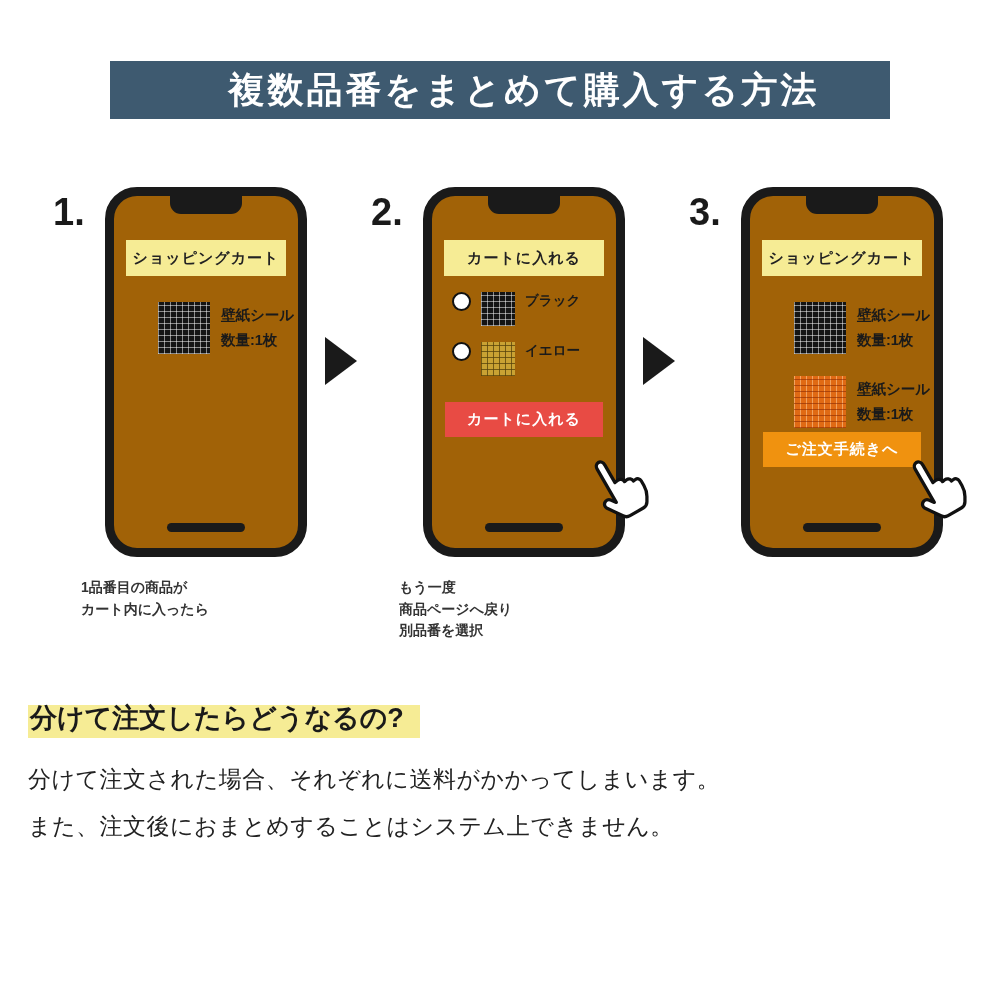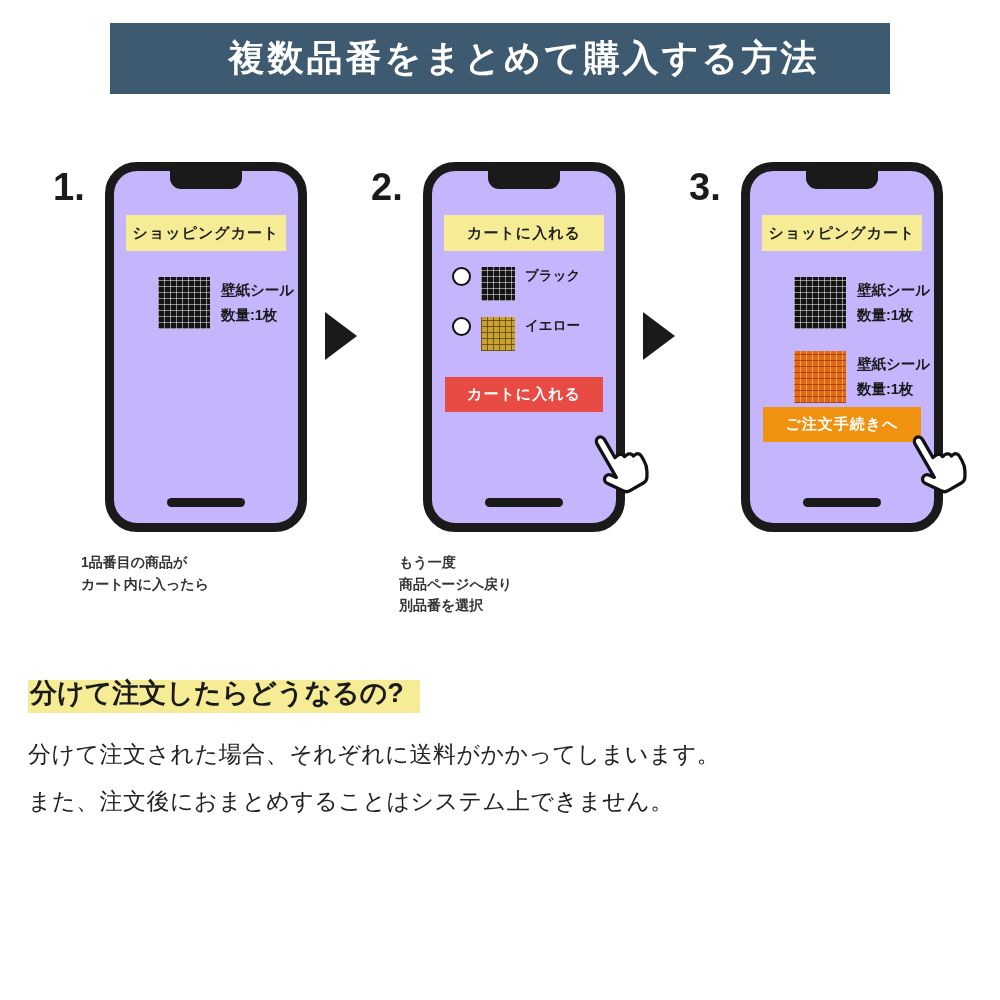--- a/index.html
+++ b/index.html
@@ -5,21 +5,21 @@
   * { box-sizing: border-box; }
   html,body { margin:0; padding:0; }
   body {
     width:1000px; height:1000px; background:#ffffff;
     font-family:"Liberation Sans","DejaVu Sans",sans-serif;
     color:#222; overflow:hidden;
   }
 
   
   .top-banner {
-    margin:23px 110px 0; height:71px; background:#3e5a70;
+    margin:61px 110px 0; height:58px; background:#3e5a70;
     display:flex; align-items:center; justify-content:center;padding-left:48px;
   }
   .top-banner h1 {
     margin:0; color:#ffffff; font-size:36px; font-weight:bold; letter-spacing:3px;
   }
 
   
   .steps {
     display:flex; justify-content:center; align-items:flex-start;
     margin-top:68px;
@@ -36,21 +36,21 @@
 
   .arrow {
     width:0; height:0; margin:150px 14px 0;
     border-top:24px solid transparent; border-bottom:24px solid transparent;
     border-left:32px solid #1a1a1a;
   }
 
   
   .phone {
     position:relative; width:202px; height:370px;
-    border:9px solid #1a1a1a; border-radius:32px; background:#c4b5fd;
+    border:9px solid #1a1a1a; border-radius:32px; background:#a16207;
   }
   .notch {
     position:absolute; top:-1px; left:50%; transform:translateX(-50%);
     width:72px; height:19px; background:#1a1a1a; border-radius:0 0 11px 11px; z-index:1;
   }
   .screen { position:relative; height:100%; padding-top:44px; }
   .home-bar {
     position:absolute; bottom:16px; left:50%; transform:translateX(-50%);
     width:78px; height:9px; background:#1a1a1a; border-radius:5px;
   }

